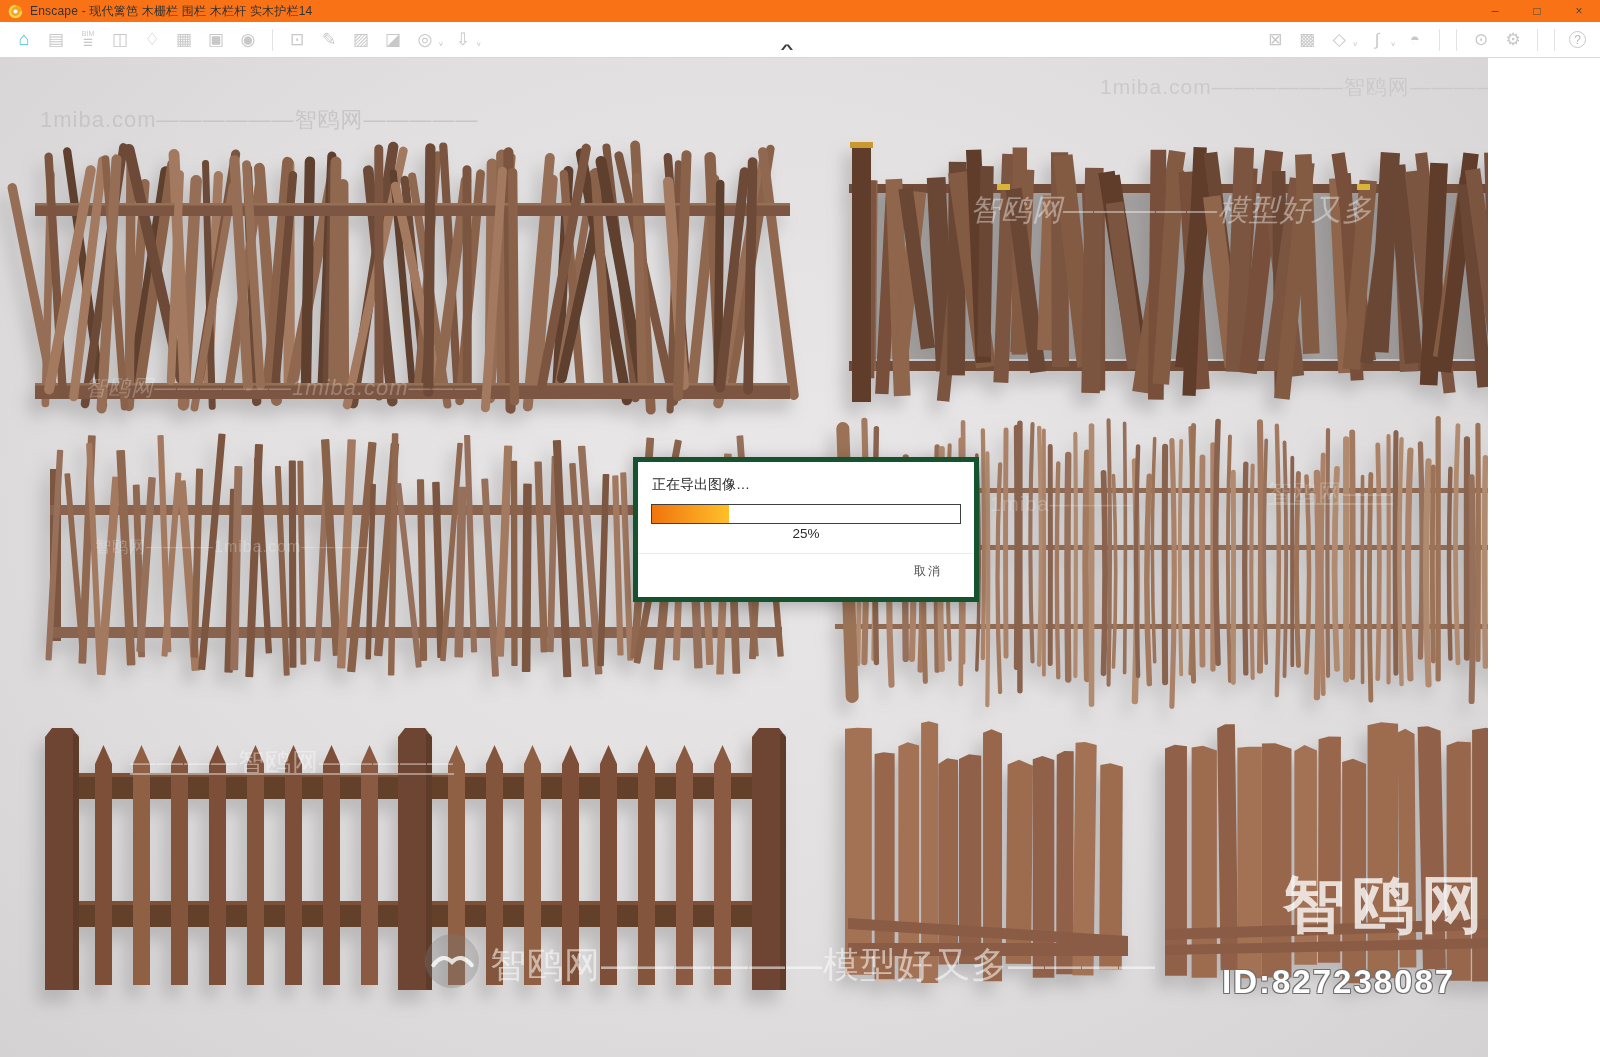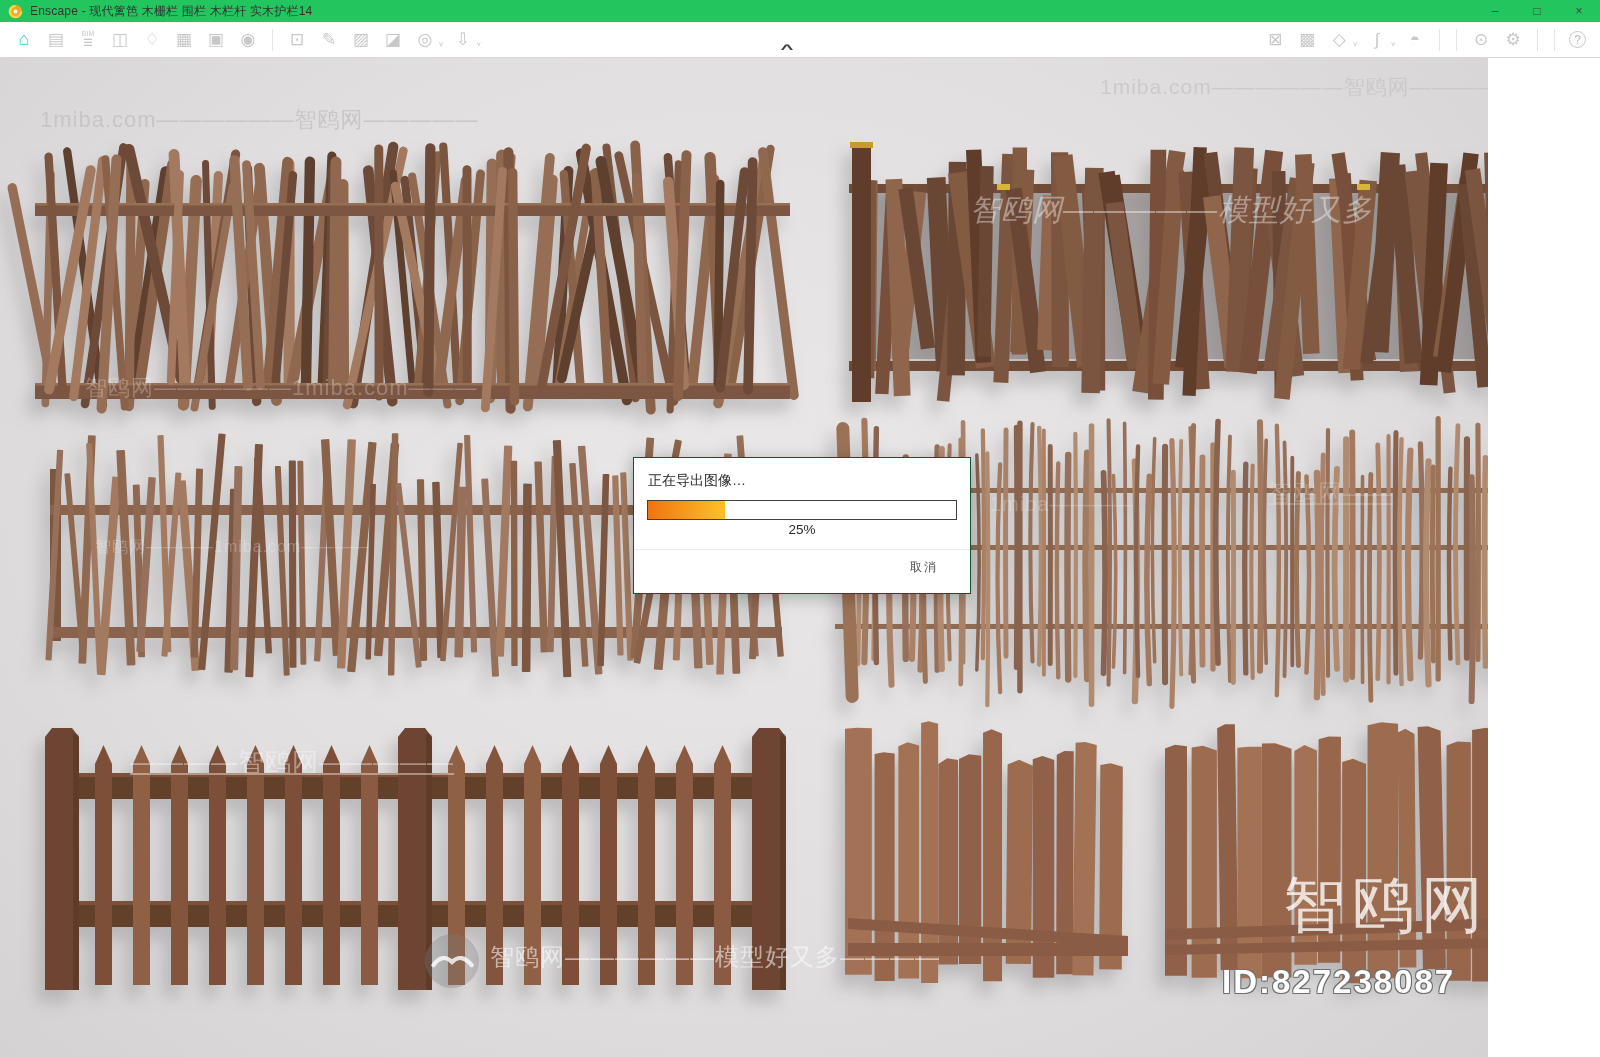--- a/index.html
+++ b/index.html
@@ -1,20 +1,20 @@
 <!DOCTYPE html>
 <html><head>
 <meta charset="utf-8">
 <style>
   html,body{margin:0;padding:0;}
   body{width:1600px;height:1057px;position:relative;overflow:hidden;
        font-family:"Liberation Sans",sans-serif;background:#fff;}
 
   
-  .titlebar{position:absolute;top:0;left:0;right:0;height:22px;background:#22c55e;
+  .titlebar{position:absolute;top:0;left:0;right:0;height:22px;background:#f97316;
             display:flex;align-items:center;z-index:40;}
   .app-logo{width:15px;height:15px;margin:0 7px 0 8px;flex:0 0 auto;}
   .win-title{font-size:12px;color:#333;letter-spacing:.2px;}
   .tb-spacer{flex:1;}
   .win-btn{width:42px;height:22px;border:none;background:transparent;font-size:12px;
            color:#454545;line-height:20px;text-align:center;padding:0;cursor:default;}
 
   
   .toolbar{position:absolute;top:22px;left:0;right:0;height:35px;background:#fff;
            border-bottom:1px solid #d9d7d8;display:flex;align-items:center;
@@ -30,27 +30,27 @@
   .caret{font-size:8px;color:#cdcdcd;margin:8px 3px 0 -3px;transform:scaleY(.8);}
   .tb-sep{width:1px;height:22px;background:#e4e2e3;margin:0 8px;}
   .chev{position:absolute;left:772px;top:41px;width:30px;height:15px;border:none;background:none;
         font-size:13px;font-weight:bold;color:#3d3d3d;transform:scaleX(1.7);z-index:41;padding:0;}
 
   
   .viewport{position:absolute;top:57px;left:0;width:1488px;height:1000px;overflow:hidden;
             background:radial-gradient(ellipse at 50% 42%,#e9e7e8 0%,#e1dfe0 55%,#d4d2d3 100%);}
   .render{position:absolute;left:0;top:0;}
   .wm{position:absolute;white-space:nowrap;pointer-events:none;letter-spacing:1px;}
-  .wm-big{font-weight:normal;letter-spacing:7px;color:#fff;}
+  .wm-big{font-weight:bold;letter-spacing:7px;color:#fff;}
   .wm-id{color:#fff;letter-spacing:2px;font-weight:bold;
          text-shadow:1px 1px 0 #6f6f6f,-1px -1px 0 #6f6f6f,1px -1px 0 #6f6f6f,-1px 1px 0 #6f6f6f;}
 
   
   .dialog{position:absolute;left:633px;top:457px;width:336px;height:135px;background:#fff;
-          border:1px solid #14532d;box-shadow:0 4px 16px rgba(0,0,0,.25);z-index:50;}
+          border:5px solid #14532d;box-shadow:0 4px 16px rgba(0,0,0,.25);z-index:50;}
   .dlg-title{position:absolute;left:14px;top:14px;font-size:14px;color:#2b2b2b;}
   .bar{position:absolute;left:13px;top:42px;width:308px;height:18px;border:1px solid #3f3f3f;
        background:#fff;}
   .fill{height:100%;width:0;}
   .pct{position:absolute;left:0;right:0;top:64px;text-align:center;font-size:13.5px;color:#2b2b2b;}
   .dlg-sep{position:absolute;left:0;right:0;top:91px;height:1px;background:#ececec;}
   .cancel{position:absolute;right:28px;top:99px;background:none;border:none;font-size:12px;
           color:#4f4f4f;padding:2px 4px;letter-spacing:2px;}
 </style>
 </head>
@@ -502,30 +502,30 @@
         <polygon points="848,861 1128,879 1128,890 848,872" fill="#8a5c44"></polygon>
         <polygon points="848,886 1128,886 1128,899 848,899" fill="#8a5c44"></polygon>
         <polygon points="1165,872 1546,860 1546,871 1165,883" fill="#8a5c44"></polygon>
         <polygon points="1165,888 1546,880 1546,890 1165,898" fill="#8a5c44"></polygon>
       </g>
     </svg>
   <div id="watermarks">
       <div class="wm" style="left: 40px; top: 48px; font-size: 22px; color: rgb(199, 197, 198); opacity: 0.95;">1miba.com——————智鸥网—————</div>
       <div class="wm" style="left: 1100px; top: 16px; font-size: 21px; color: rgb(203, 201, 202); opacity: 0.95;">1miba.com——————智鸥网——————</div>
       <div class="wm" style="left: 970px; top: 133px; font-size: 30px; color: rgb(255, 255, 255); opacity: 0.4; font-style: italic;">智鸥网—————模型好又多</div>
-      <div class="wm" style="left: 85px; top: 316px; font-size: 22px; color: rgb(255, 255, 255); opacity: 0.25;">智鸥网——————1miba.com———</div>
+      <div class="wm" style="left: 85px; top: 316px; font-size: 22px; color: rgb(255, 255, 255); opacity: 0.25; font-style: italic;">智鸥网——————1miba.com———</div>
       <div class="wm" style="left: 95px; top: 480px; font-size: 16px; color: rgb(255, 255, 255); opacity: 0.25;">智鸥网————1miba.com————</div>
       <div class="wm" style="left: 990px; top: 436px; font-size: 20px; color: rgb(255, 255, 255); opacity: 0.22;">1miba————</div>
       <div class="wm" style="left: 1268px; top: 420px; font-size: 24px; color: rgb(255, 255, 255); opacity: 0.2; text-decoration: underline;">智鸥网——</div>
       <div class="wm" style="left: 130px; top: 688px; font-size: 26px; color: rgb(255, 255, 255); opacity: 0.4; text-decoration: underline;">————智鸥网—————</div>
       <div class="wm" style="left: 424px; top: 876px;"><svg width="56" height="56" viewBox="0 0 54 54">
           <circle cx="27" cy="27" r="26" fill="rgba(125,125,125,0.32)"></circle>
           <path d="M9 31 Q18 19 27 28 Q36 19 46 31" fill="none" stroke="rgba(255,255,255,0.8)" stroke-width="4" stroke-linecap="round"></path>
         </svg></div>
-      <div class="wm" style="left: 490px; top: 884px; font-size: 24px; color: rgb(255, 255, 255); opacity: 0.55;">智鸥网——————模型好又多————</div>
+      <div class="wm" style="left: 490px; top: 884px; font-size: 36px; color: rgb(255, 255, 255); opacity: 0.55;">智鸥网——————模型好又多————</div>
       <div class="wm wm-big" style="left: 1283px; top: 806px; font-size: 62px; opacity: 0.78;">智鸥网</div>
       <div class="wm wm-id" style="left: 1222px; top: 906px; font-size: 33px;">ID:827238087</div>
     </div>
 </div>
 
 <div class="dialog">
   <div class="dlg-title">正在导出图像…</div>
   <div class="bar">
     <div class="fill" id="barfill" style="width: 25%; background: linear-gradient(90deg, rgb(240, 116, 14), rgb(255, 192, 42));"></div>
   </div>

